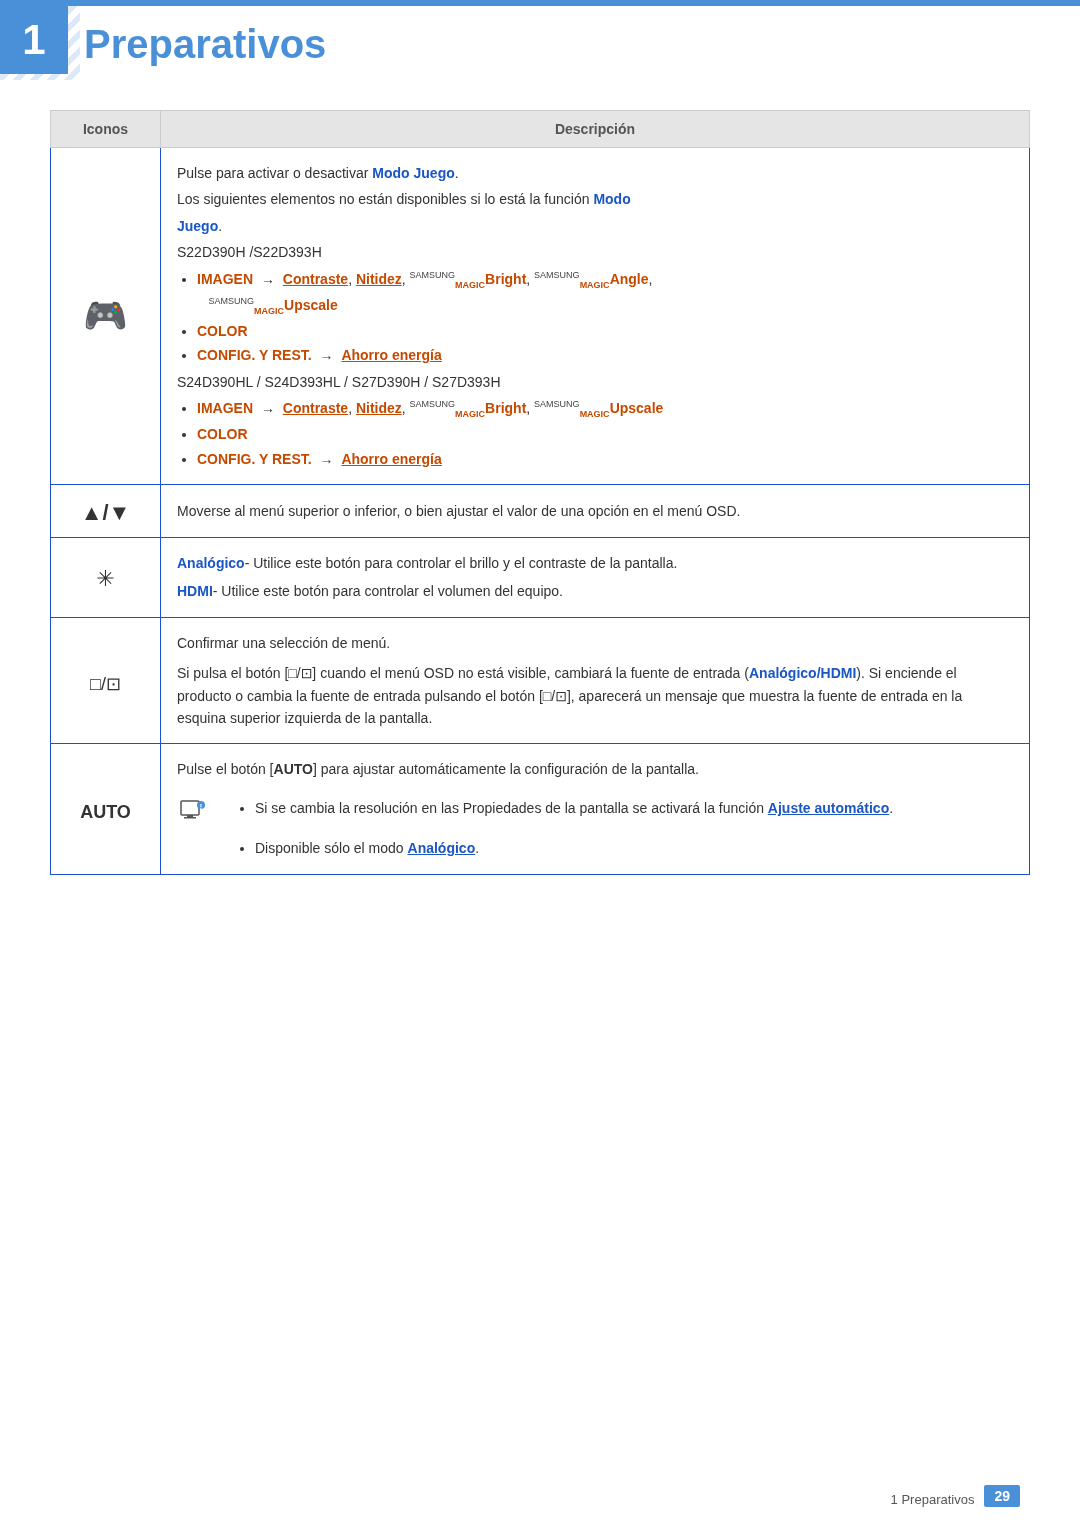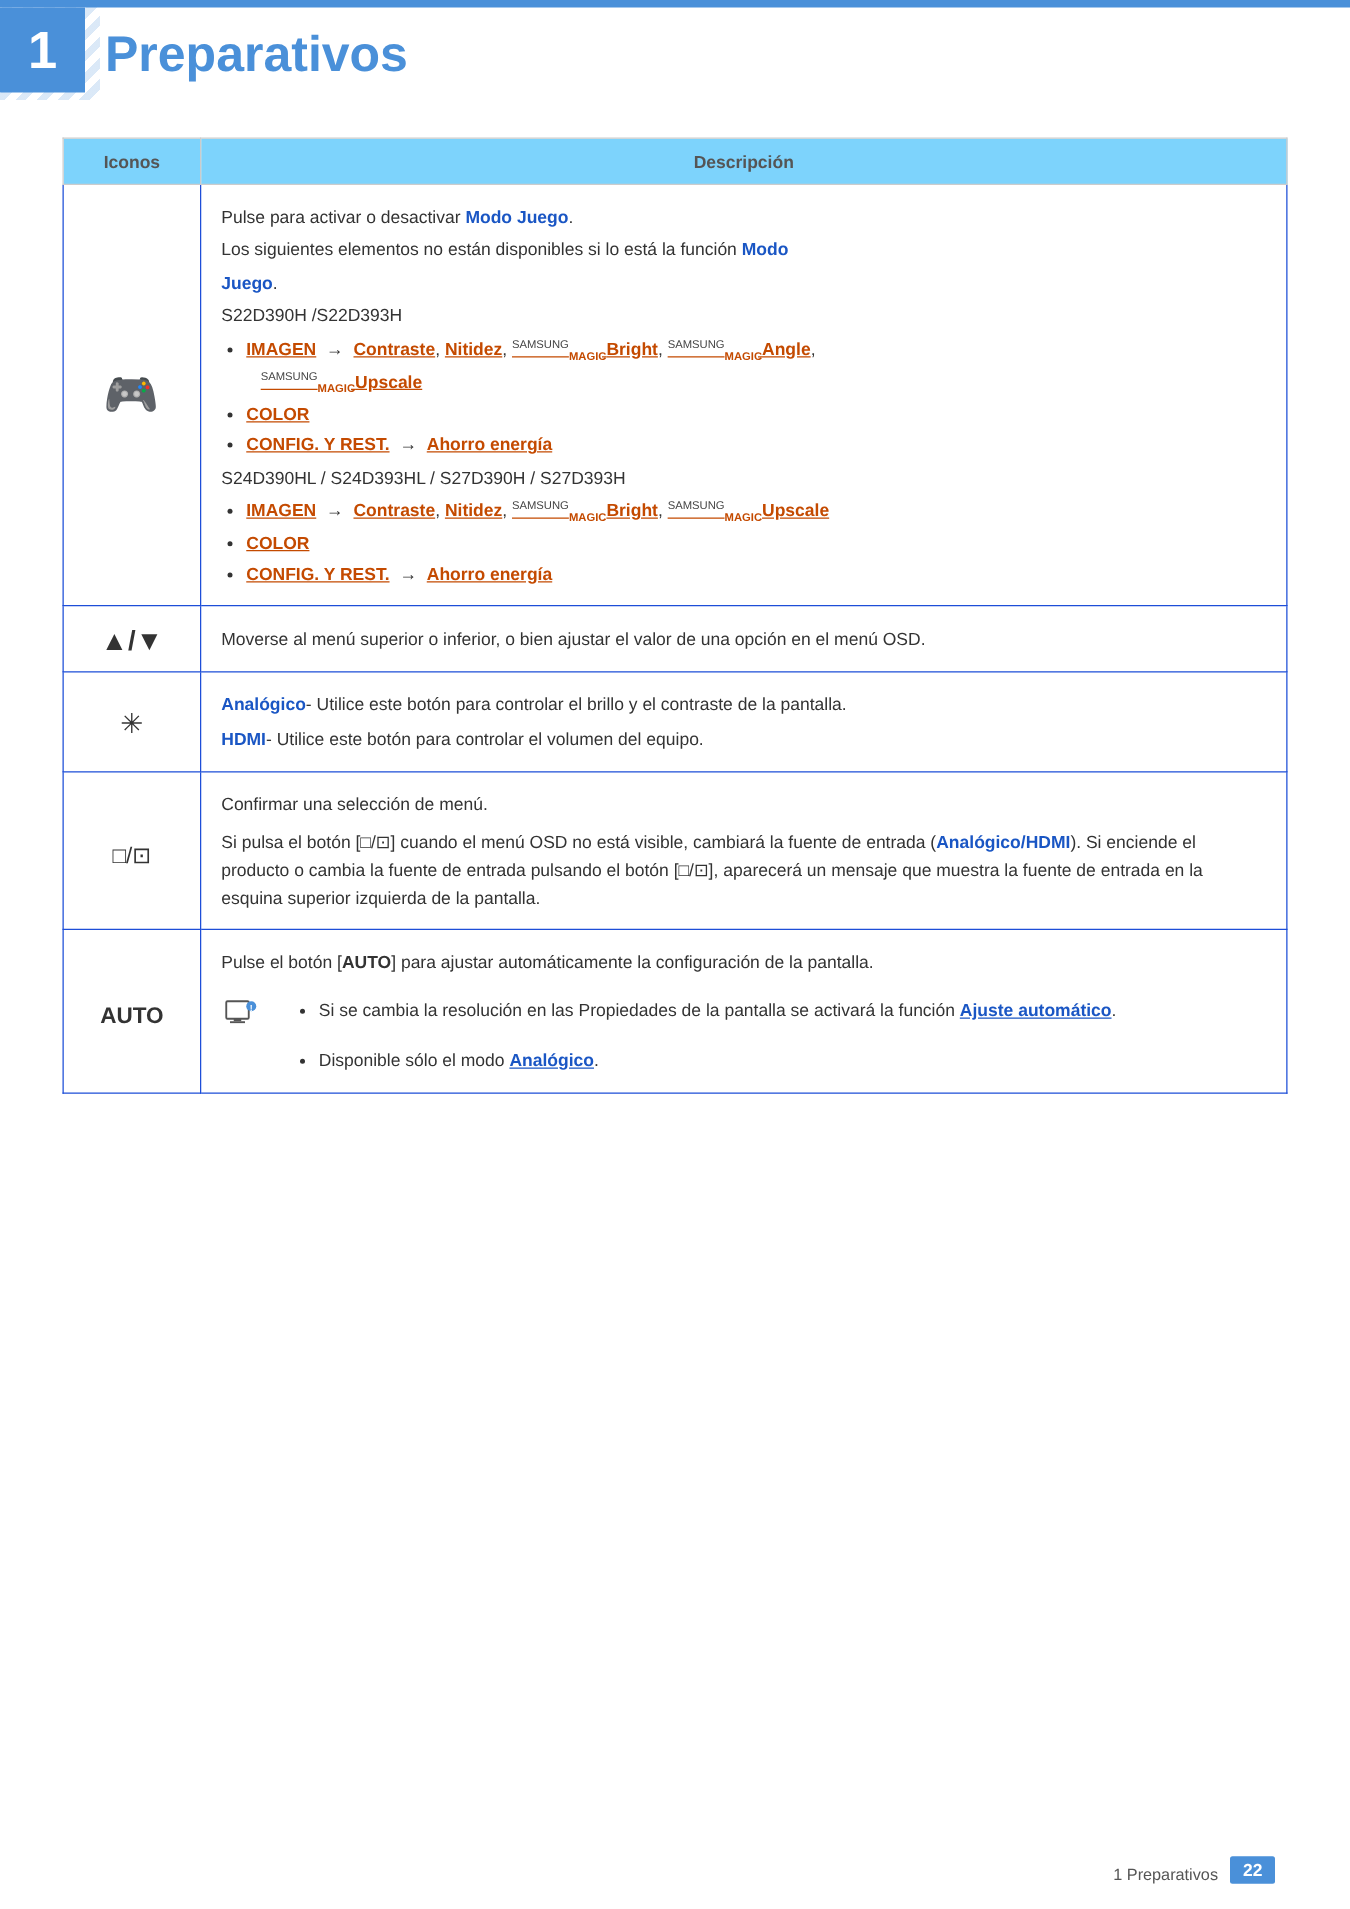--- a/index.html
+++ b/index.html
@@ -81,21 +81,21 @@
       right: 50px;
     }
 
     
     .info-table {
       width: 100%;
       border-collapse: collapse;
       border: 1px solid #ccc;
     }
     .info-table th {
-      background: #7dd3fc;
+      background: #e5e5e5;
       border: 1px solid #ccc;
       padding: 10px 16px;
       text-align: center;
       font-weight: bold;
       color: #555;
       font-size: 14px;
     }
     .info-table td {
       border: 1px solid #1d4ed8;
       padding: 10px 16px;
@@ -121,21 +121,21 @@
     .desc-cell ul {
       margin: 4px 0 4px 20px;
     }
     .desc-cell ul li {
       margin: 2px 0;
       line-height: 1.6;
     }
 
     .bold { font-weight: bold; }
     .blue-bold { font-weight: bold; color: #1a56c4; }
-    .orange-bold { font-weight: bold; color: #c44a00; text-decoration: underline; }
+    .orange-bold { font-weight: bold; color: #c44a00; }
     .underline { text-decoration: underline; }
 
     
     .samsung-magic {
       font-size: 9px;
       vertical-align: super;
       font-weight: normal;
       color: #444;
     }
 
@@ -318,14 +318,14 @@
           </div>
         </td>
       </tr>
 
     </tbody>
   </table>
 </div>
 
 <div class="footer">
   <span>1 Preparativos</span>
-  <div class="page-num-box">22</div>
+  <div class="page-num-box">29</div>
 </div>
 
 </body></html>

